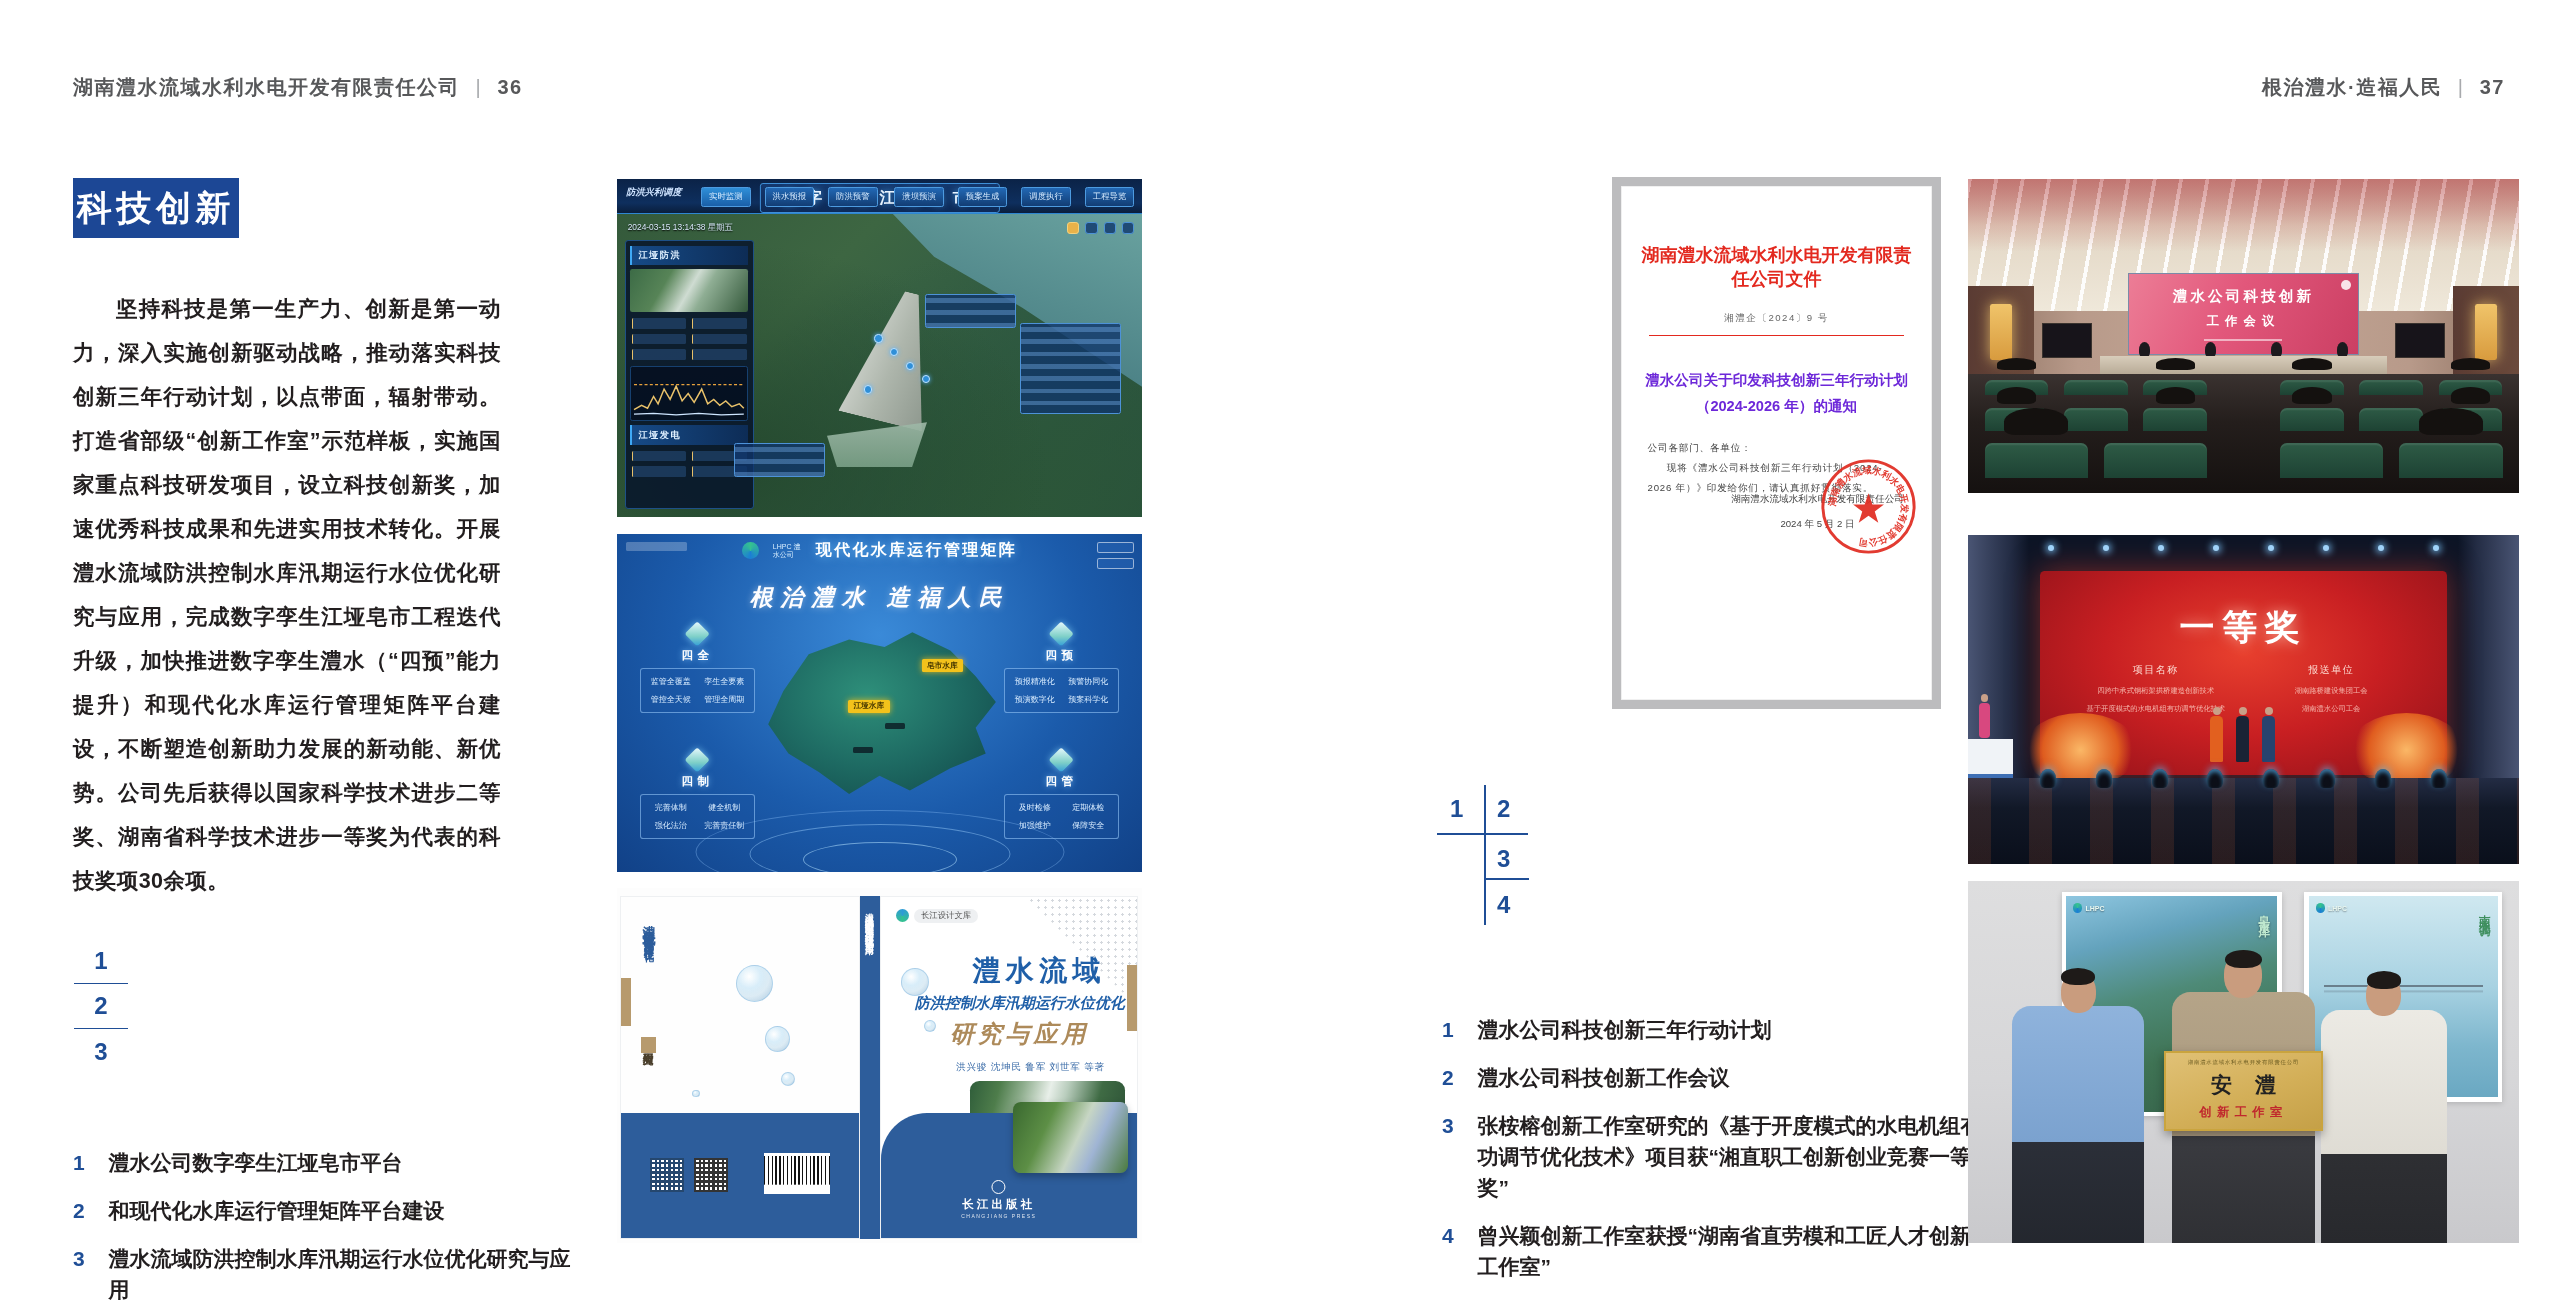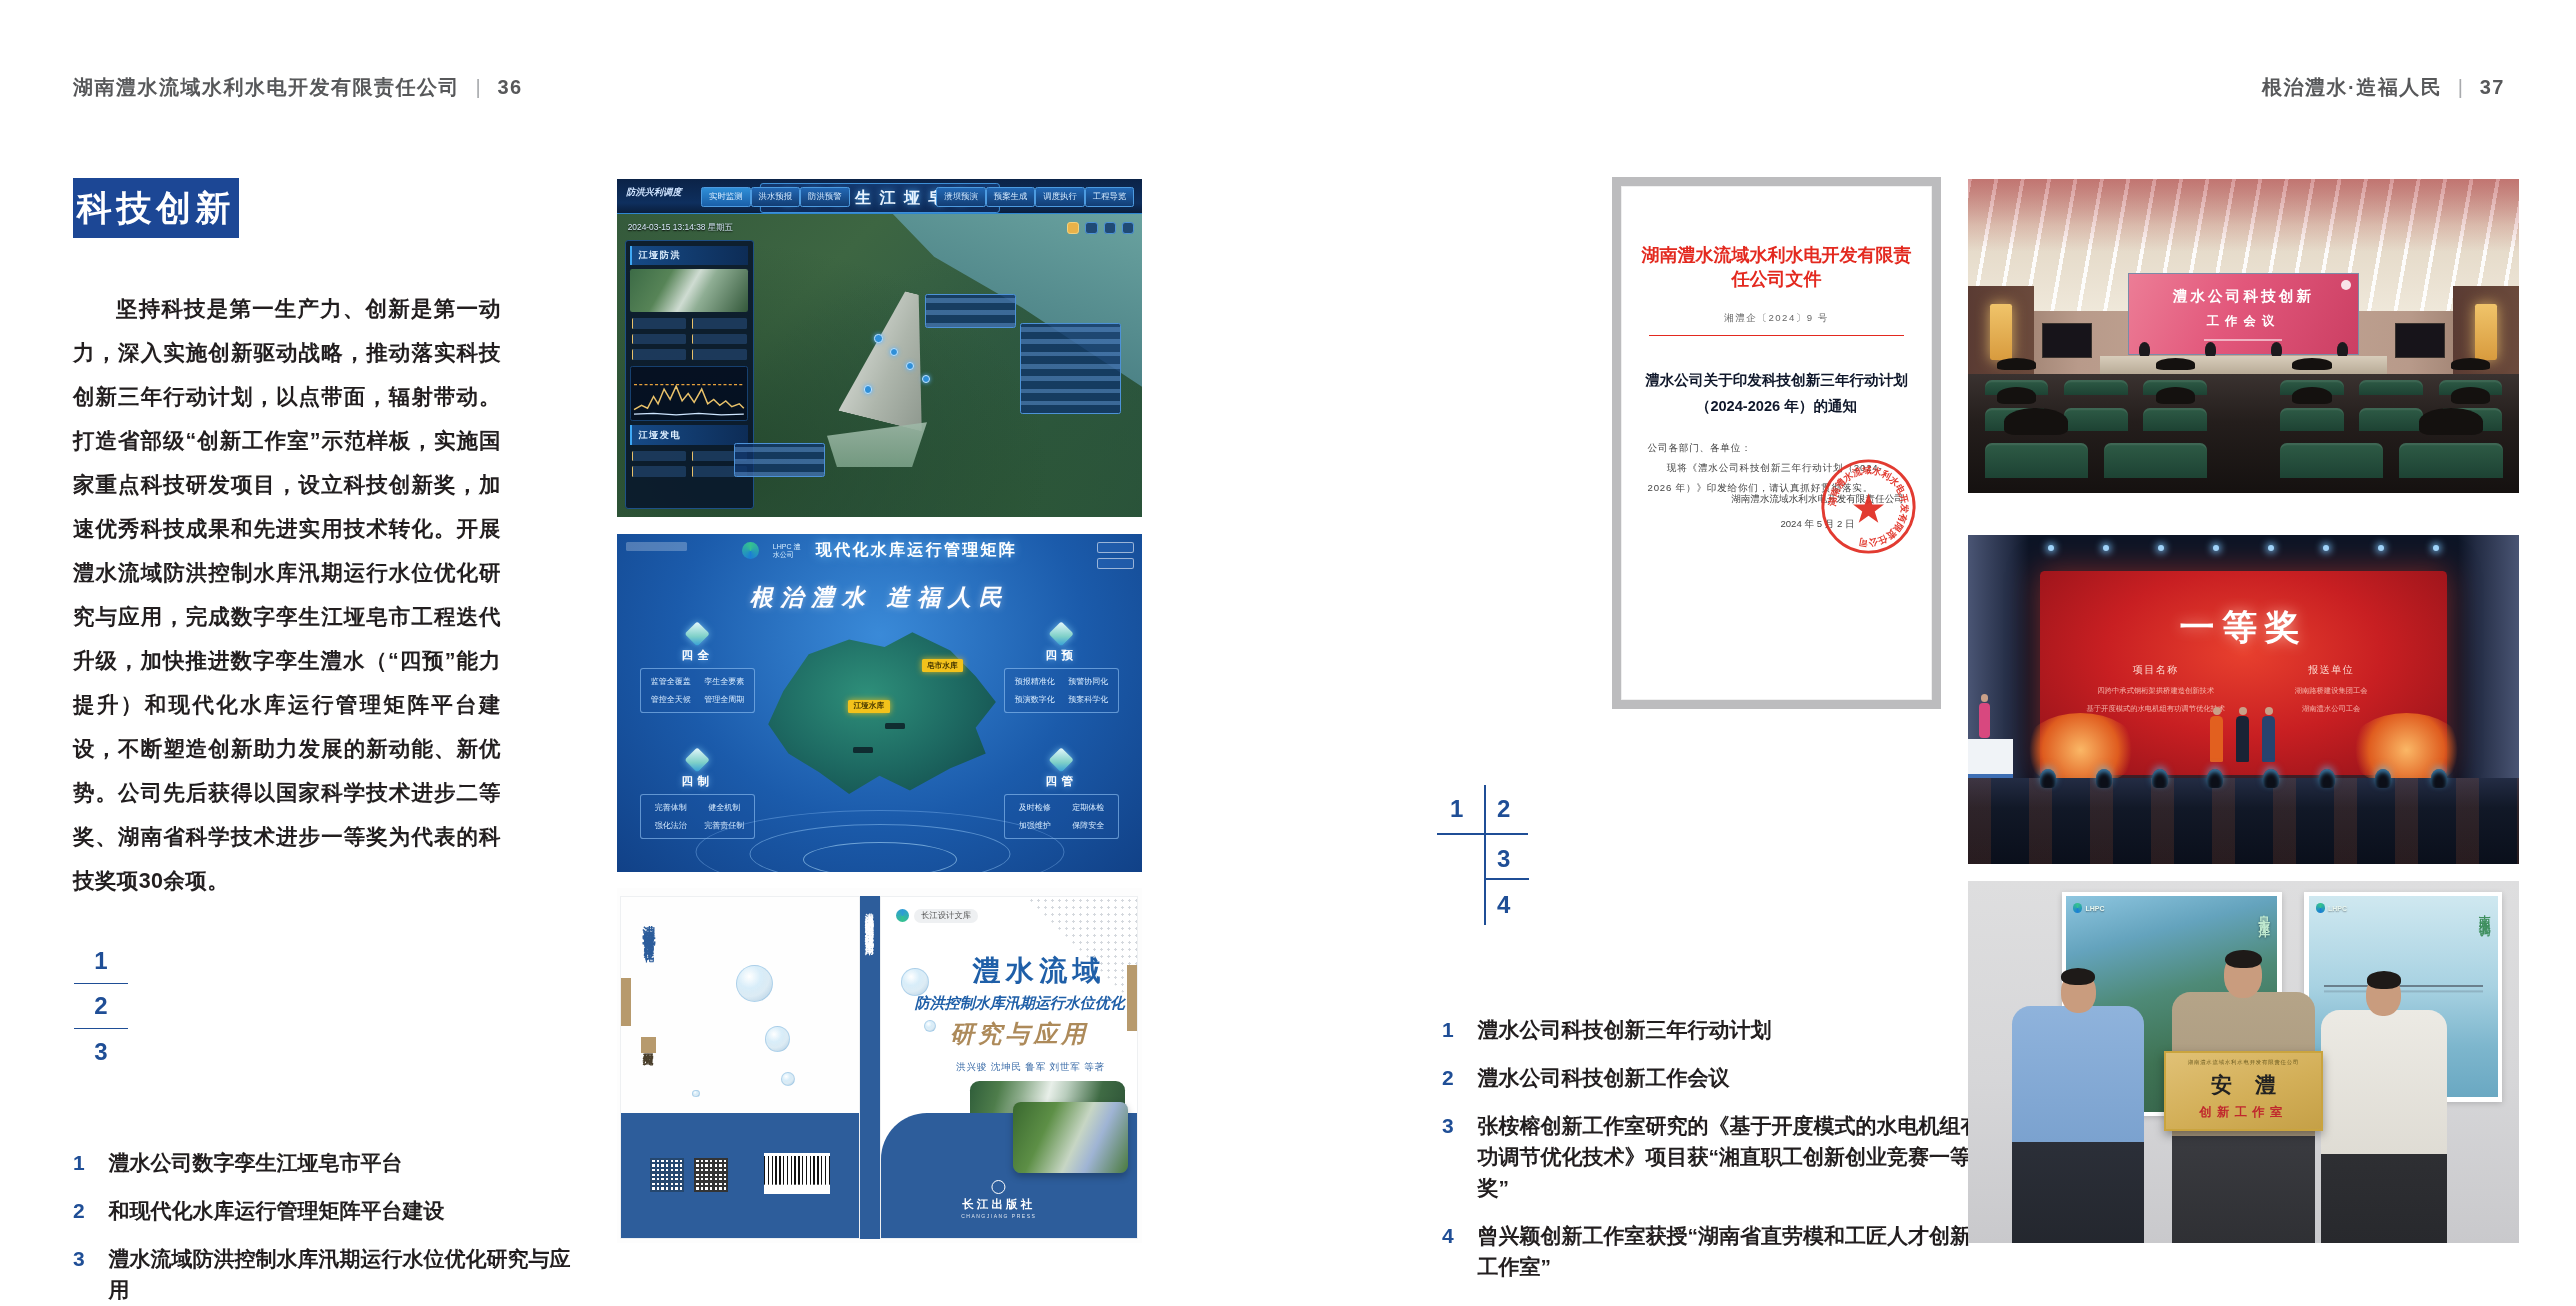--- a/index.html
+++ b/index.html
@@ -58,21 +58,21 @@
   .dash-gates i:nth-child(3){left:55%;top:54%;} .dash-gates i:nth-child(4){left:58%;top:58%;}
   .dash-gates i:nth-child(5){left:47%;top:61%;}
   .dash-header { position:absolute; top:0; left:0; right:0; height:35px;
       background:linear-gradient(180deg,#0b2347 0%,#0e2f5e 70%,#0a1e3c 100%); border-bottom:0.8px solid #2e86d1; }
   .dash-title { position:absolute; top:3.8px; left:50%; transform:translateX(-50%); font-size:16px; font-weight:700;
       color:#e8f4ff; letter-spacing:8.4px; white-space:nowrap; padding:3.8px 21.5px;
       background:linear-gradient(180deg,#14386e,#0d2a57); border:0.8px solid #3e8fd8; border-radius:3.1px;
       text-shadow:0 0 7.7px rgba(80,180,255,.9); }
   .dash-module { position:absolute; top:7.7px; left:9.2px; width:71px; font-size:9.2px; font-style:italic;
       font-weight:700; color:#cfe4ff; line-height:1.2; }
-  .dash-tabs { position:absolute; top:8.4px; display:flex; gap:0;border-radius:7px; }
+  .dash-tabs { position:absolute; top:8.4px; display:flex; gap:14px;border-radius:7px; }
   .dash-tabs-l { left:84px; } .dash-tabs-r { right:7.7px; }
   .dash-tab { font-size:8.4px; color:#d6ebff; background:linear-gradient(180deg,#2268b5,#123d74);
       padding:3.1px 7px; border:0.8px solid #4d9be0; border-radius:2.3px; white-space:nowrap; }
   .dash-tabs-l .dash-tab:first-child { background:linear-gradient(180deg,#2f8fd8,#1a5fa8); }
   .dash-date { position:absolute; top:43px; left:10.7px; font-size:8.4px; color:#d8e8fa; text-shadow:0 0.8px 1.5px #000; }
   .dash-icons { position:absolute; top:43px; right:7.7px; display:flex; gap:6.1px; }
   .dash-icons i { width:12.3px; height:12.3px; border-radius:3.1px; background:rgba(20,60,110,.85); border:0.8px solid #4d92d8; }
   .dash-icons i:first-child { background:#e8b24a; border-color:#f4d27e; }
   .dash-panel { position:absolute; left:7.7px; top:61px; width:129px; bottom:7.7px;
       background:rgba(7,20,44,.85); border:0.8px solid #1d5087; border-radius:3.1px; padding:4.6px;
@@ -168,21 +168,21 @@
   .bk-publogo { display:block; width:14px; height:14px; margin:0 auto 3.1px; border:1.5px solid #fff; border-radius:50%; }
   .bk-pubname { display:block; font-size:11.5px; letter-spacing:3.1px; font-weight:700; }
   .bk-puben { display:block; font-size:5px; letter-spacing:1.5px; opacity:.85; margin-top:1.5px; }
 
   
   #fig-doc { left:1612px; top:177px; width:329px; height:532px; background:#bcbcbe; }
   .doc-page { position:absolute; inset:9.2px; background:#ffffff; box-shadow:inset 0 0 0 0.8px #ececec; }
   .doc-mast { margin-top:58px; padding:0 18.4px; text-align:center; color:#e3291f; font-size:18px; font-weight:700; line-height:1.3; }
   .doc-no { margin-top:21.5px; text-align:center; font-size:9.6px; color:#666; letter-spacing:1.5px; }
   .doc-rule { width:82%; margin:9.2px auto 0; border-top:1.5px solid #e3291f; }
-  .doc-subject { margin-top:31px; text-align:center; font-size:14.6px; font-weight:700; color:#0f172a; line-height:1.8; }
+  .doc-subject { margin-top:31px; text-align:center; font-size:14.6px; font-weight:700; color:#6d28d9; line-height:1.8; }
   .doc-subject span { display:block; }
   .doc-body { width:83%; margin:18.4px auto 0; font-size:9.6px; color:#444; line-height:2.1; letter-spacing:0.8px; text-align:left; }
   .doc-text { text-indent:2em; }
   .doc-sig { position:absolute; right:28px; top:301px; text-align:center; font-size:9.6px; color:#444; line-height:2.6; }
   .doc-seal { position:absolute; right:12.3px; top:269px; width:103px; height:103px; opacity:.92; }
 
   
   #fig-meeting { left:1968px; top:179px; width:551px; height:314px; background:#241e1c; }
   .mt-ceiling { position:absolute; top:0; left:0; right:0; height:42%;
       background-image:

